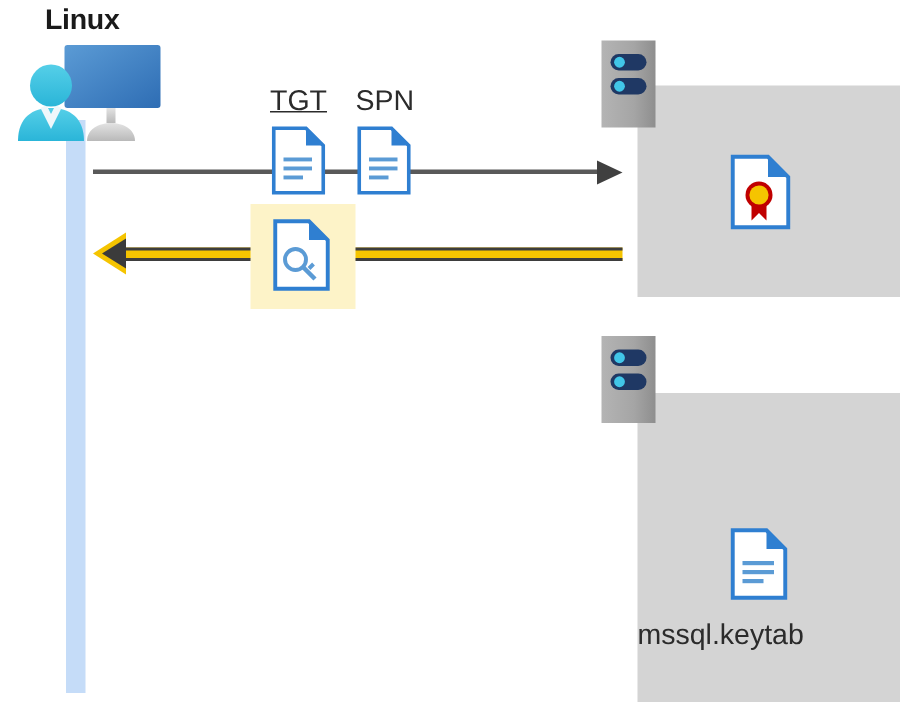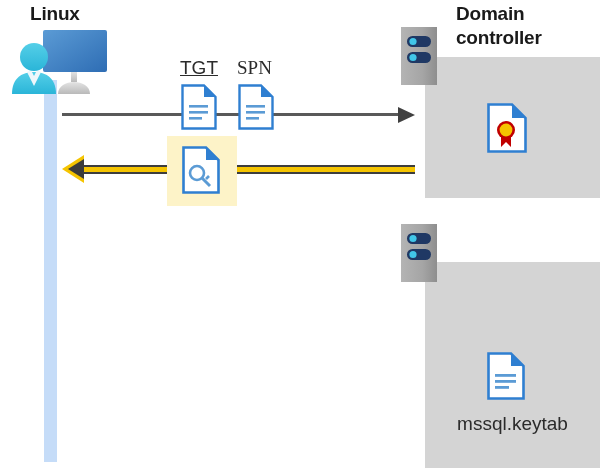--- a/index.html
+++ b/index.html
@@ -61,24 +61,23 @@
   #sql-icon   { left: 487px; top: 281px; width: 40px; height: 46px; }
   #keytab-doc { left: 487px; top: 352px; width: 38px; height: 48px; }
 
   
   .doc-label {
     font-size: 19px;
     color: #2b2b2b;
     letter-spacing: 0px;
   }
   #tgt-label { left: 180px; top: 57px; text-decoration: underline; }
-  #spn-label { left: 237px; top: 57px; font-family: Liberation Serif, serif; }
+  #spn-label { left: 237px; top: 57px; }
   #keytab-label {
     left: 425px; top: 413px; width: 175px;
-    text-align: center;
     font-size: 19px;
     color: #2b2b2b;
   }
 
   
   #key-highlight {
     left: 167px; top: 136px; width: 70px; height: 70px;
     background: #fdf3c8;
   }
 
@@ -152,22 +151,20 @@
 
       <path d="M6,72 C6,56 16,50 28,50 C40,50 50,56 50,72 Z" fill="url(#perGrad)"></path>
 
       <path d="M21,50 L28,64 L35,50 L31,48 L28,54 L25,48 Z" fill="#eef7fb"></path>
 
       <circle cx="28" cy="35" r="14" fill="url(#perGrad)"></circle>
     </svg>
   </div>
 
   <div class="abs title" id="client-title">Linux</div>
-  <div class="abs title" id="dc-title">Domain
-controller</div>
 
   <div class="abs rack" id="dc-rack">
     <svg width="36" height="58" viewBox="0 0 36 58">
       <defs>
         <linearGradient id="rackGradA" x1="0" y1="0" x2="1" y2="0">
           <stop offset="0%" stop-color="#b4b4b4"></stop>
           <stop offset="60%" stop-color="#a5a5a5"></stop>
           <stop offset="100%" stop-color="#8e8e8e"></stop>
         </linearGradient>
       </defs>

